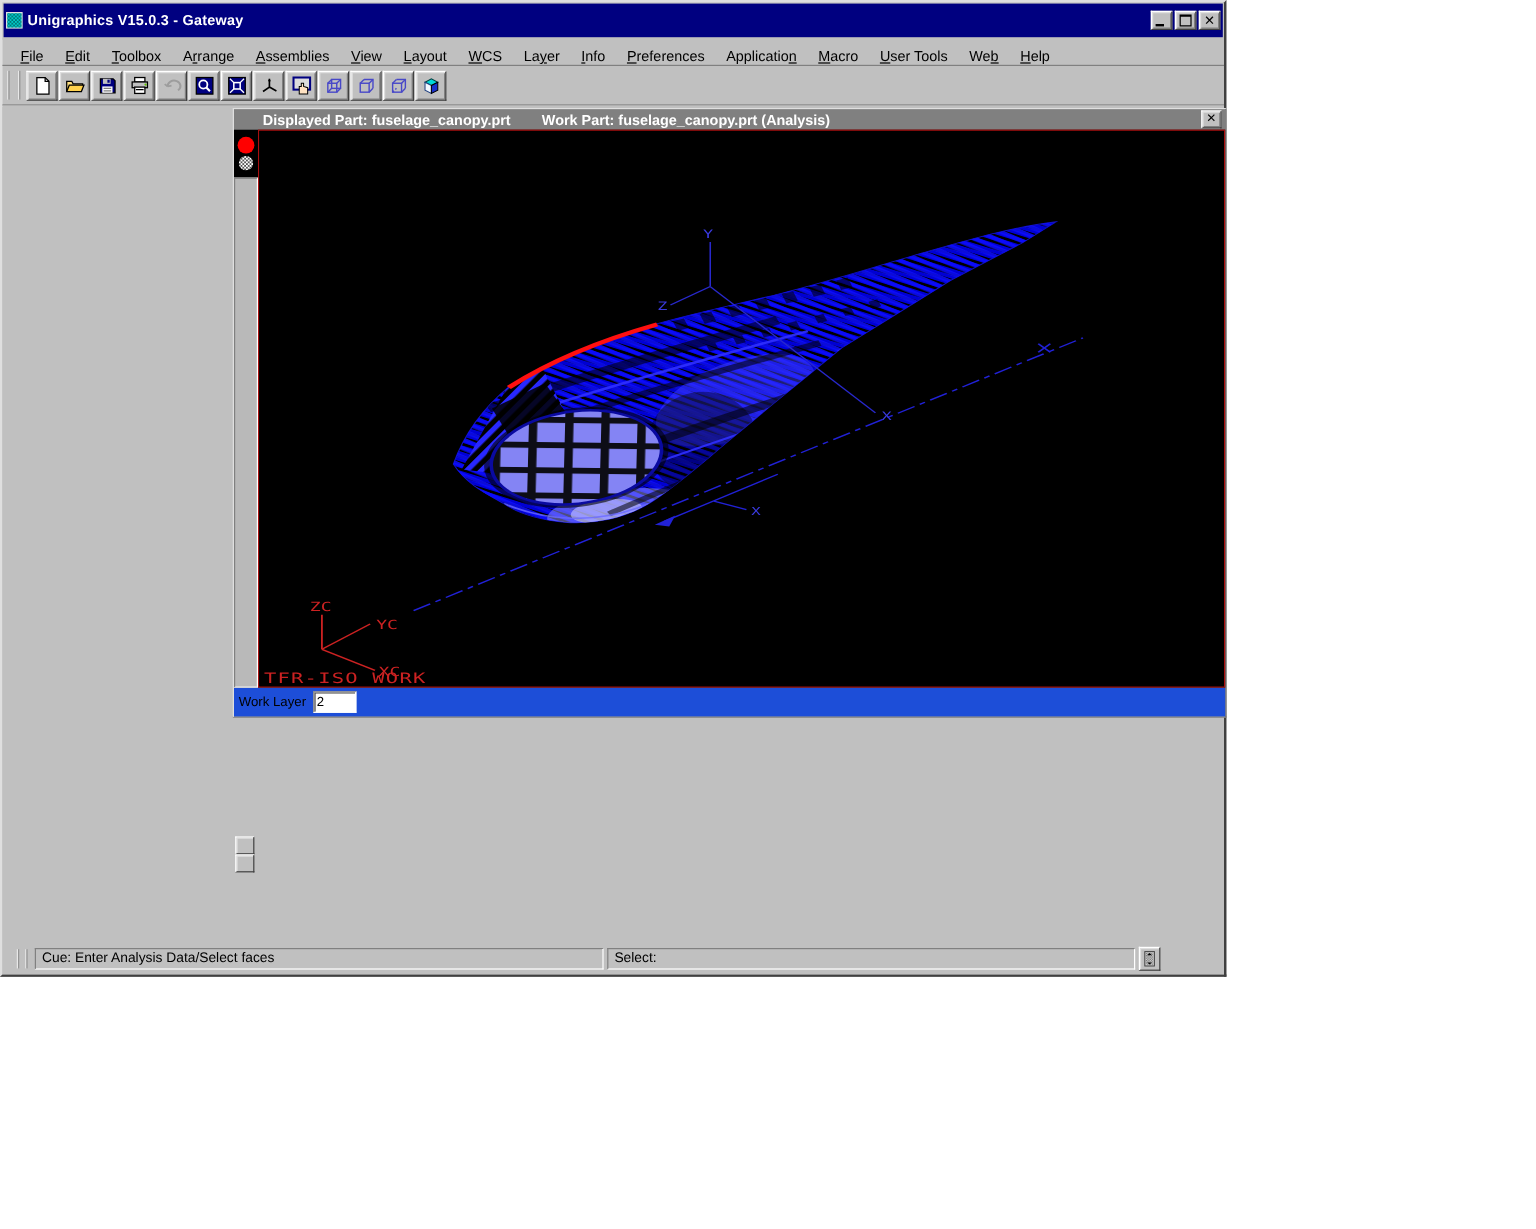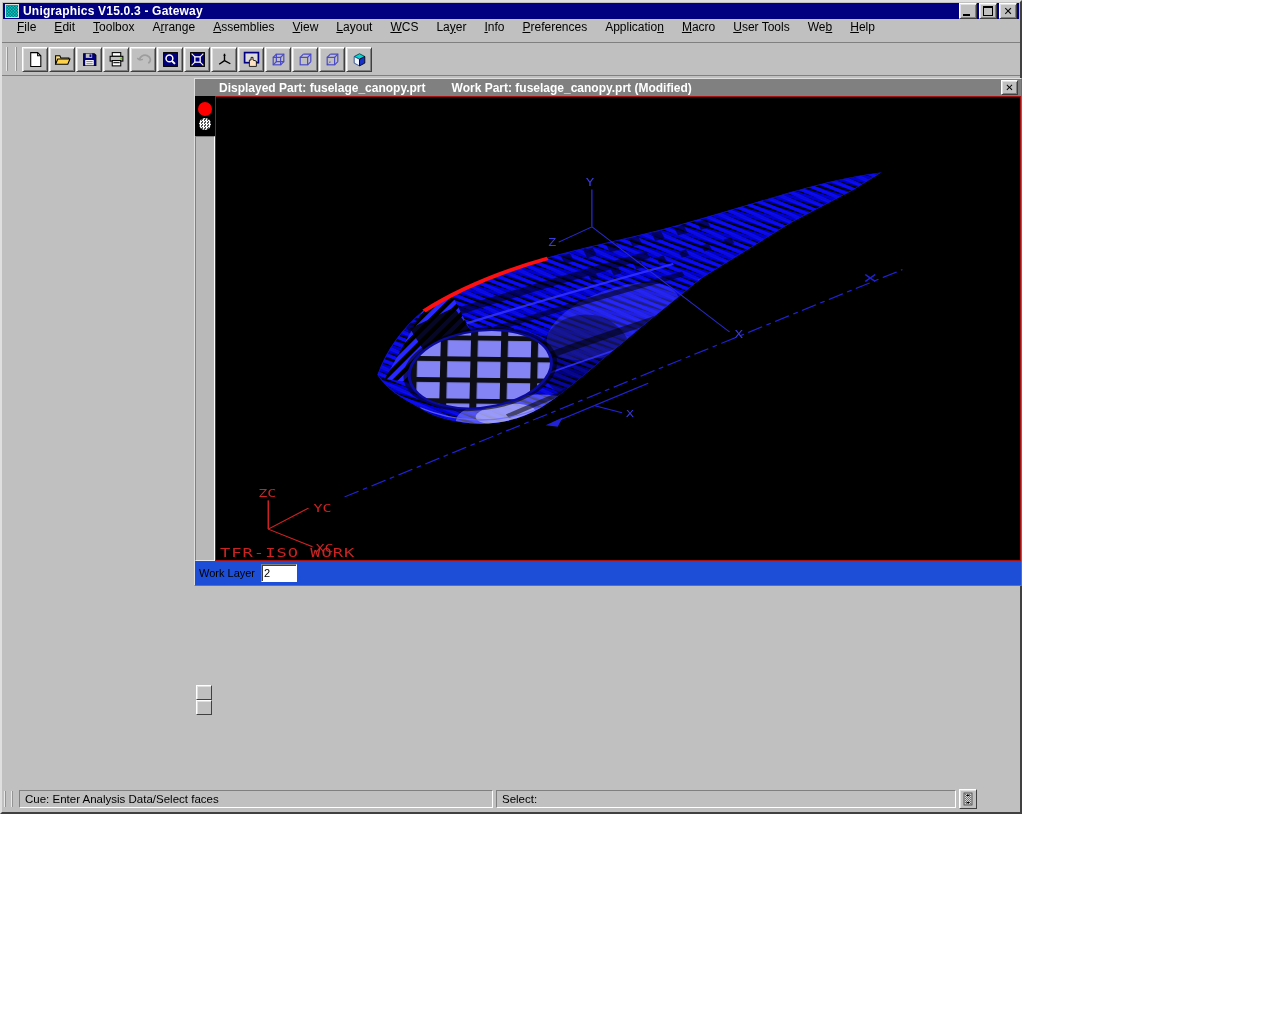--- a/index.html
+++ b/index.html
@@ -6,31 +6,31 @@
   body{
     width:1280px;height:1024px;background:#ffffff;position:relative;overflow:hidden;
     font-family:"Liberation Sans",sans-serif;-webkit-font-smoothing:none;
   }
   .app{
     position:absolute;left:0;top:0;width:1022px;height:814px;background:#c0c0c0;
     border:2px solid;border-color:#dfdfdf #404040 #404040 #dfdfdf;box-sizing:border-box;
     display:flex;flex-direction:column;
   }
   
-  .titlebar{height:16px;margin:1px;background:#000080;display:flex;align-items:center;padding:0 2px;flex:0 0 auto;}
+  .titlebar{height:28px;margin:1px;background:#000080;display:flex;align-items:center;padding:0 2px;flex:0 0 auto;}
   .titlebar .app-icon{width:14px;height:14px;margin-right:4px;flex:0 0 auto;}
   .titlebar .title{color:#fff;font-size:12px;font-weight:bold;letter-spacing:0.2px;flex:1 1 auto;white-space:nowrap;}
   .tb-winbtn{width:16px;height:14px;background:#c0c0c0;border:1px solid;border-color:#ffffff #404040 #404040 #ffffff;
     box-shadow:inset 1px 1px 0 #dfdfdf, inset -1px -1px 0 #808080;margin-left:2px;position:relative;flex:0 0 auto;
     display:flex;align-items:center;justify-content:center;font-size:10px;font-weight:bold;color:#000;}
   .glyph-min{position:absolute;left:3px;bottom:2px;width:7px;height:2px;background:#000;}
   .glyph-max{width:8px;height:7px;border:1px solid #000;border-top-width:2px;}
   .glyph-close{font-size:11px;line-height:1;font-family:"DejaVu Sans",sans-serif;}
   
-  .menubar{height:22px;display:flex;align-items:flex-start;padding-left:15px;gap:18px;font-size:12px;color:#000;
+  .menubar{height:22px;display:flex;align-items:flex-end;padding-left:15px;gap:18px;font-size:12px;color:#000;
     border-bottom:1px solid #808080;box-shadow:0 1px 0 #ffffff;flex:0 0 auto;background:#c0c0c0;white-space:nowrap;}
   .menu-item{cursor:default;}
   .menu-item u{text-decoration-thickness:1px;}
   
   .toolbar{height:32px;display:flex;align-items:center;padding-left:3px;flex:0 0 auto;background:#c0c0c0;
     border-bottom:1px solid #808080;box-shadow:0 1px 0 #ffffff;}
   .tb-grip{width:7px;height:24px;margin:0 5px 0 1px;border-left:2px ridge #e8e8e8;border-right:2px ridge #e8e8e8;}
   .tb-btn{width:26px;height:25px;background:#c0c0c0;border:1px solid;border-color:#ffffff #404040 #404040 #ffffff;
     box-shadow:inset 1px 1px 0 #dfdfdf, inset -1px -1px 0 #808080;margin-right:1px;
     display:flex;align-items:center;justify-content:center;padding:0;}
@@ -57,21 +57,21 @@
   .side-track{flex:1 1 auto;background:#b9b9b9;border:1px solid;border-color:#808080 #ffffff #e8e8e8 #808080;position:relative;}
   .side-thumb{position:absolute;left:0;top:548px;width:16px;}
   .thumb-box{width:16px;height:15px;background:#c0c0c0;border:1px solid;border-color:#ffffff #404040 #404040 #ffffff;
     box-shadow:inset 1px 1px 0 #dfdfdf;box-sizing:border-box;}
   .viewport{flex:1 1 auto;background:#000;border:1px solid #a81010;min-width:0;position:relative;}
   .viewport svg{display:block;width:100%;height:100%;}
   .layer-row{height:24px;display:flex;align-items:center;padding-left:4px;gap:6px;font-size:11px;color:#000;flex:0 0 auto;background:#1d4ed8;}
   .layer-input{width:30px;height:16px;background:#fff;border:1px solid;border-color:#808080 #ffffff #ffffff #808080;
     box-shadow:inset 1px 1px 0 #404040;font-size:11px;font-family:"Liberation Sans",sans-serif;padding:0 2px;}
   
-  .statusbar{height:22px;flex:0 0 auto;background:#c0c0c0;display:flex;align-items:center;padding:2px 2px;gap:3px;}
+  .statusbar{height:22px;flex:0 0 auto;background:#c0c0c0;display:flex;align-items:center;padding:2px 12px;gap:3px;}
   .sb-grip{width:5px;height:16px;border-left:2px ridge #e8e8e8;border-right:2px ridge #e8e8e8;margin-right:3px;}
   .sb-panel{height:16px;border:1px solid;border-color:#808080 #ffffff #ffffff #808080;background:#c0c0c0;
     display:flex;align-items:center;font-size:11.5px;color:#000;padding:0 5px;white-space:nowrap;overflow:hidden;}
   .sb-cue{width:462px;flex:0 0 auto;}
   .sb-status{flex:1 1 auto;}
   .sb-btn{width:16px;height:18px;background:#c0c0c0;border:1px solid;border-color:#ffffff #404040 #404040 #ffffff;
     box-shadow:inset 1px 1px 0 #dfdfdf;display:flex;align-items:center;justify-content:center;flex:0 0 auto;}
   .sb-spacer{width:38px;flex:0 0 auto;}
   text{font-family:"DejaVu Sans Mono",monospace;}
 </style>
@@ -261,21 +261,21 @@
         </button>
       </span>
   </div>
 
   <div class="main">
 
     <div class="gfx">
 
       <div class="gfx-title">
         <span class="part-label">Displayed Part: fuselage_canopy.prt</span>
-        <span>Work Part: fuselage_canopy.prt (Modified)</span>
+        <span>Work Part: fuselage_canopy.prt (Analysis)</span>
         <span class="gfx-close"><span>✕</span></span>
       </div>
 
       <div class="gfx-content">
 
         <div class="side-strip">
           <div class="stop-box">
             <div class="stop-dot"></div>
             <div class="dither-dot"></div>
           </div>

